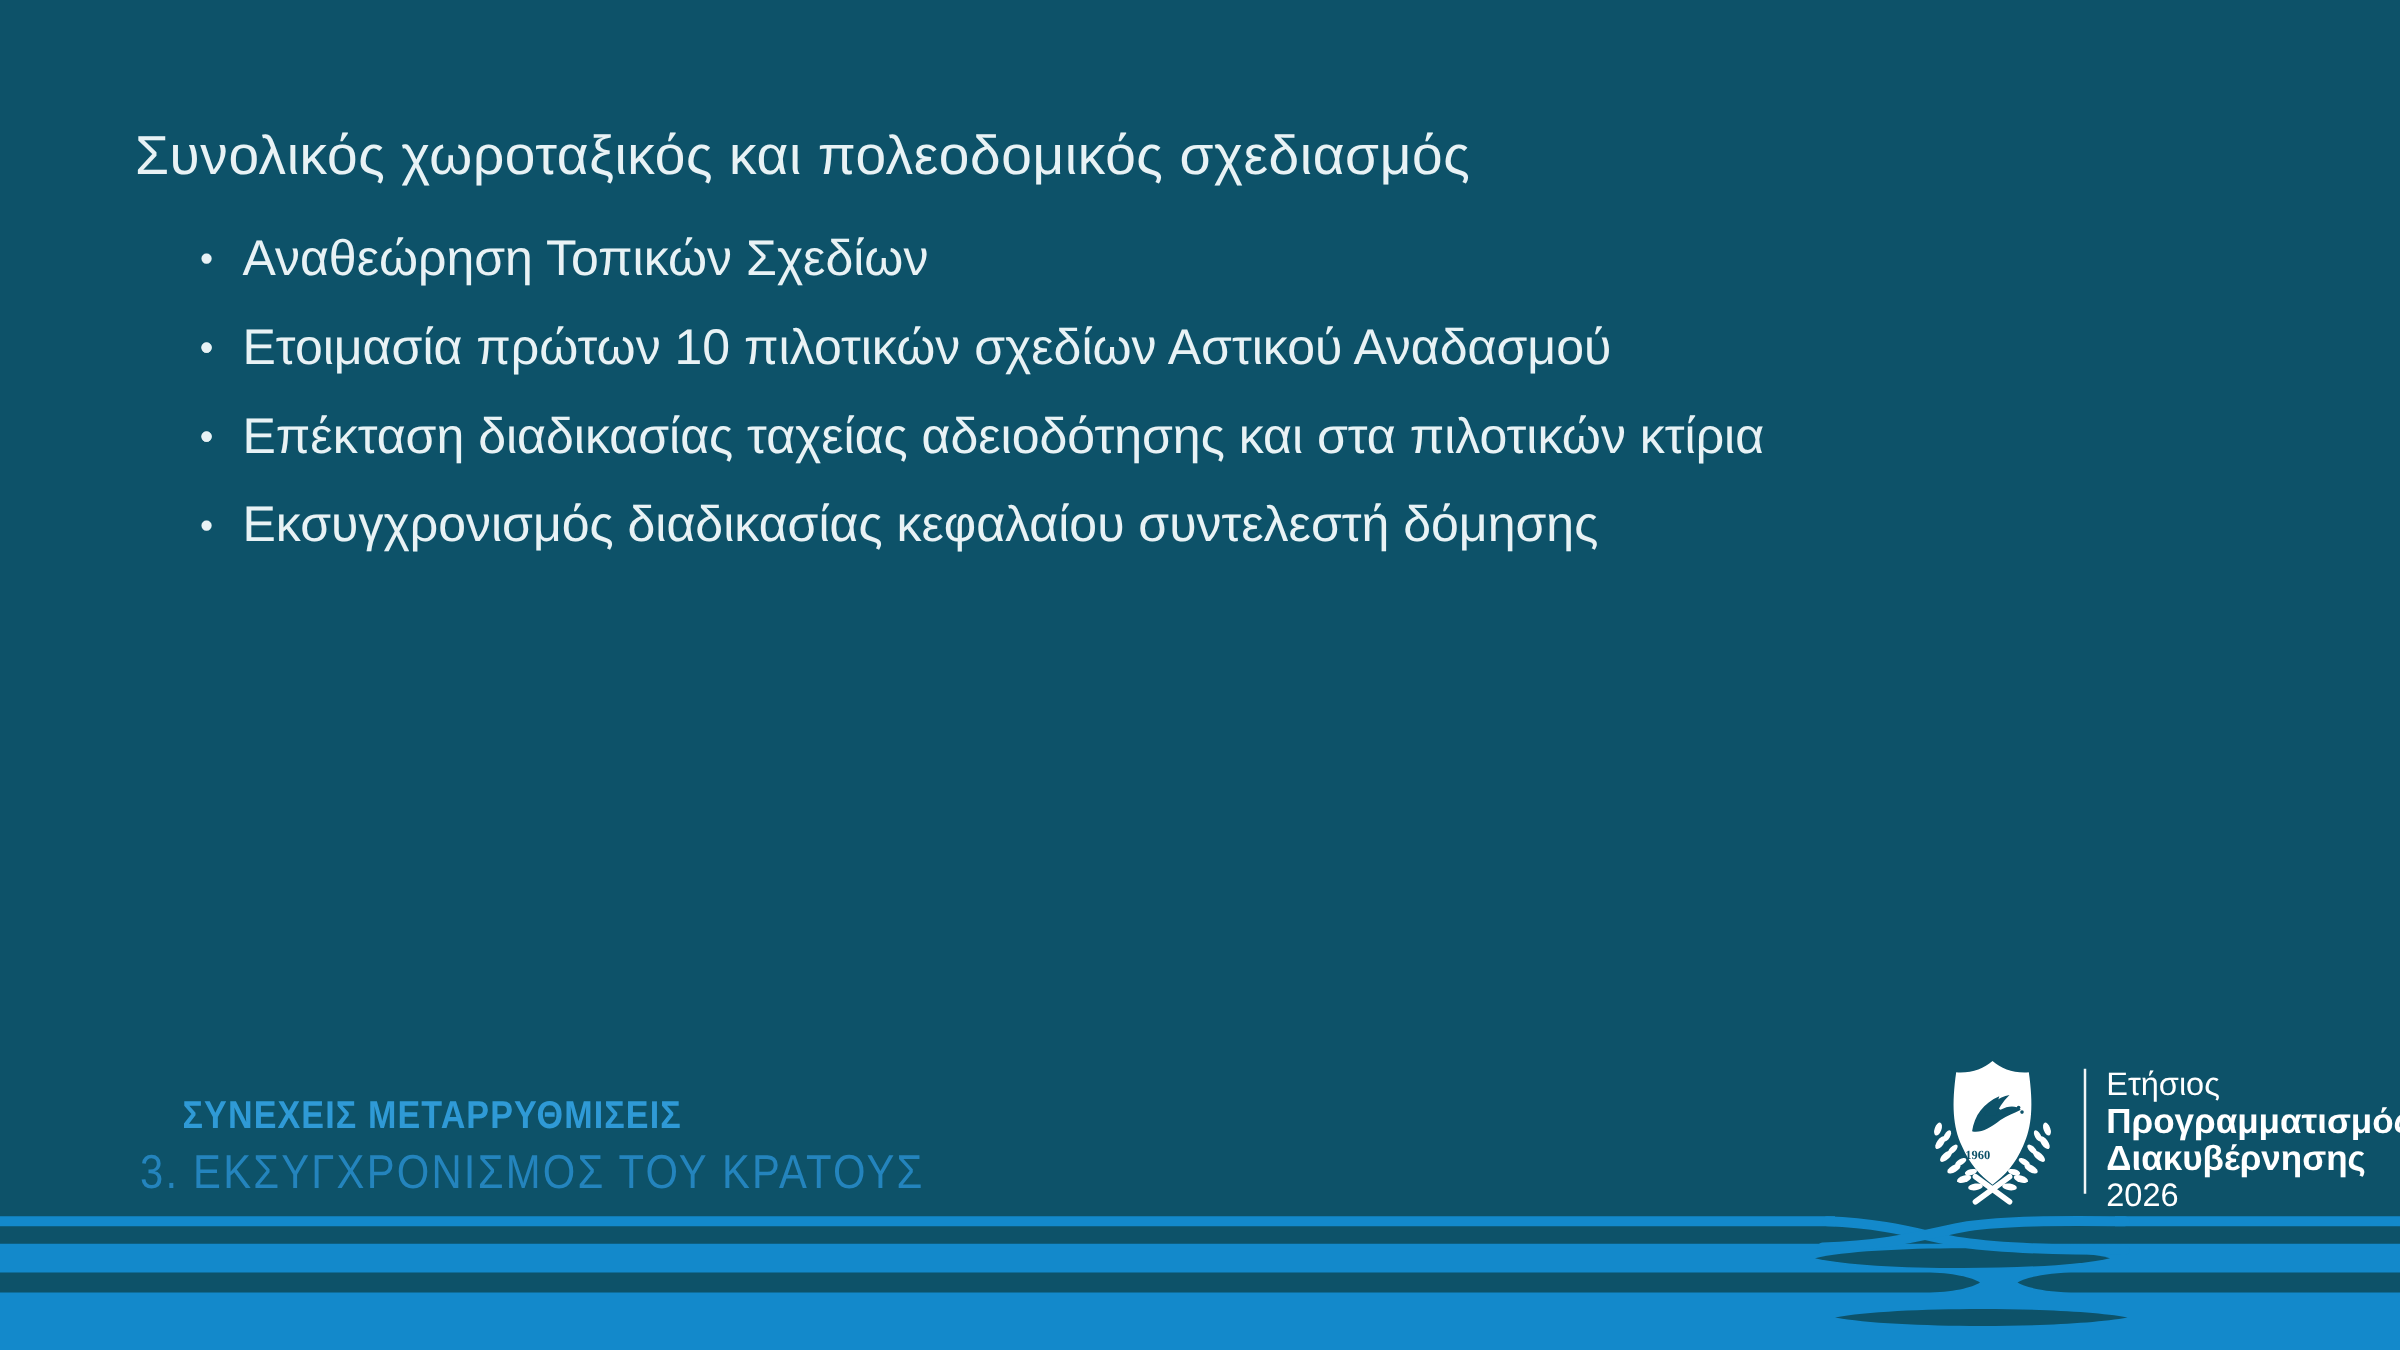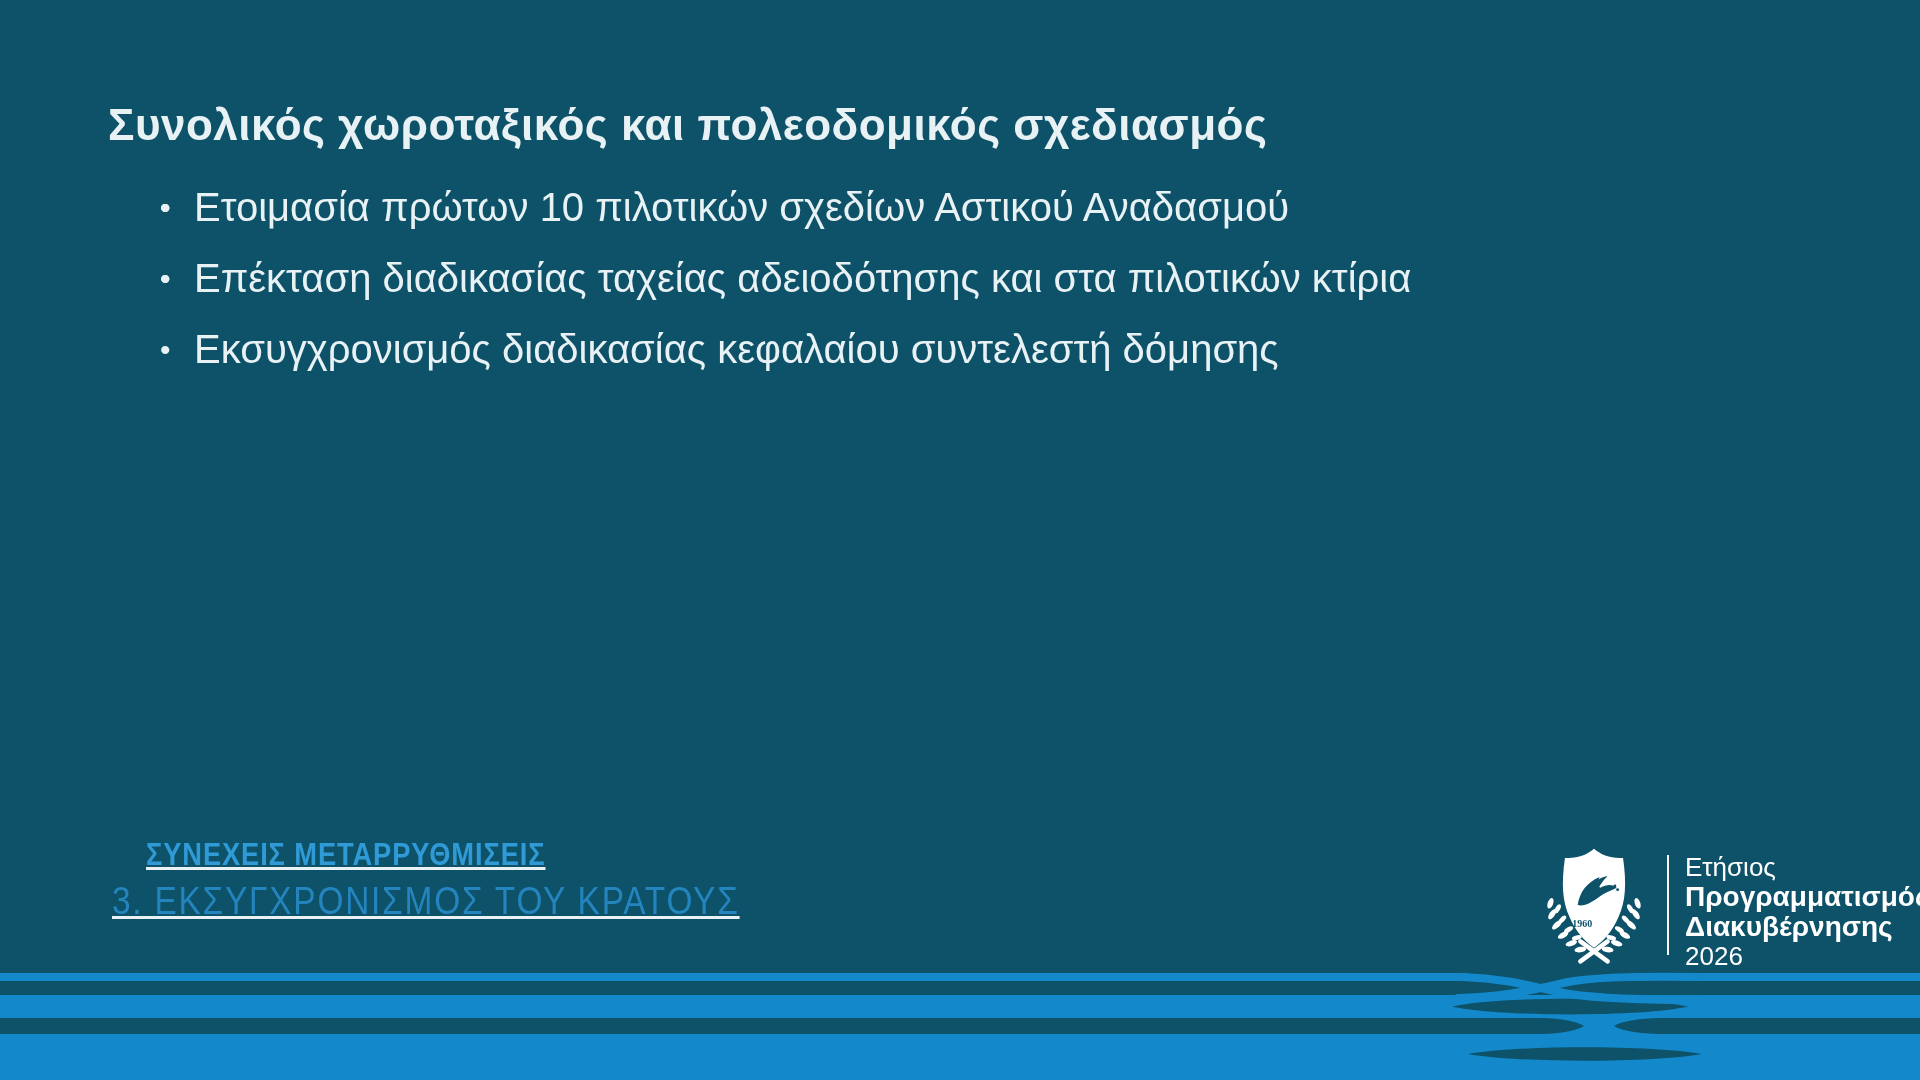--- a/index.html
+++ b/index.html
@@ -15,41 +15,41 @@
   body{
     background:var(--bg);
     font-family:"Liberation Sans", sans-serif;
     color:var(--text);
   }
   #slide{position:relative;width:1920px;height:1080px;background:var(--bg);}
 
   
   .title{
     position:absolute;left:108px;top:100px;
-    font-size:44px;font-weight:700;letter-spacing:.5px;
+    font-size:44px;font-weight:400;letter-spacing:.5px;
     color:var(--text);
   }
   ul.bullets{
     position:absolute;left:160px;top:172px;
     list-style:none;
   }
   ul.bullets li{
     position:relative;
     padding-left:34px;
     font-size:40px;line-height:71px;
     color:var(--text);
     white-space:nowrap;
   }
   ul.bullets li .dot{
     position:absolute;left:0;top:0;
     font-size:30px;line-height:71px;color:var(--text);
   }
 
   
-  .footer-left{position:absolute;left:112px;top:837px;text-decoration:underline;}
+  .footer-left{position:absolute;left:112px;top:874px;}
   .footer-left .sect{
     margin-left:34px;
     font-size:31px;font-weight:700;letter-spacing:1px;
     color:var(--footer-heading);
     transform:scaleX(.88);transform-origin:left center;
     white-space:nowrap;
   }
   .footer-left .chap{
     margin-top:7px;
     font-size:38px;font-weight:400;letter-spacing:2px;
@@ -73,21 +73,21 @@
   .stripes{position:absolute;left:0;bottom:0;width:1920px;height:130px;display:block;}
 </style>
 </head>
 <body>
 
 <div id="slide">
 
   <div class="title">Συνολικός χωροταξικός και πολεοδομικός σχεδιασμός</div>
 
   <ul class="bullets">
-      <li><span class="dot">•</span></li>
+      <li><span class="dot">•</span><span>Αναθεώρηση Τοπικών Σχεδίων</span></li>
       <li><span class="dot">•</span></li>
       <li><span class="dot">•</span><span>Ετοιμασία πρώτων 10 πιλοτικών σχεδίων Αστικού Αναδασμού</span></li>
       <li><span class="dot">•</span></li>
       <li><span class="dot">•</span><span>Επέκταση διαδικασίας ταχείας αδειοδότησης και στα πιλοτικών κτίρια</span></li>
       <li><span class="dot">•</span><span>Εκσυγχρονισμός διαδικασίας κεφαλαίου συντελεστή δόμησης</span></li>
     </ul>
 
   <div class="footer-left">
     <div class="sect">ΣΥΝΕΧΕΙΣ ΜΕΤΑΡΡΥΘΜΙΣΕΙΣ</div>
     <div class="chap">3. ΕΚΣΥΓΧΡΟΝΙΣΜΟΣ ΤΟΥ ΚΡΑΤΟΥΣ</div>

